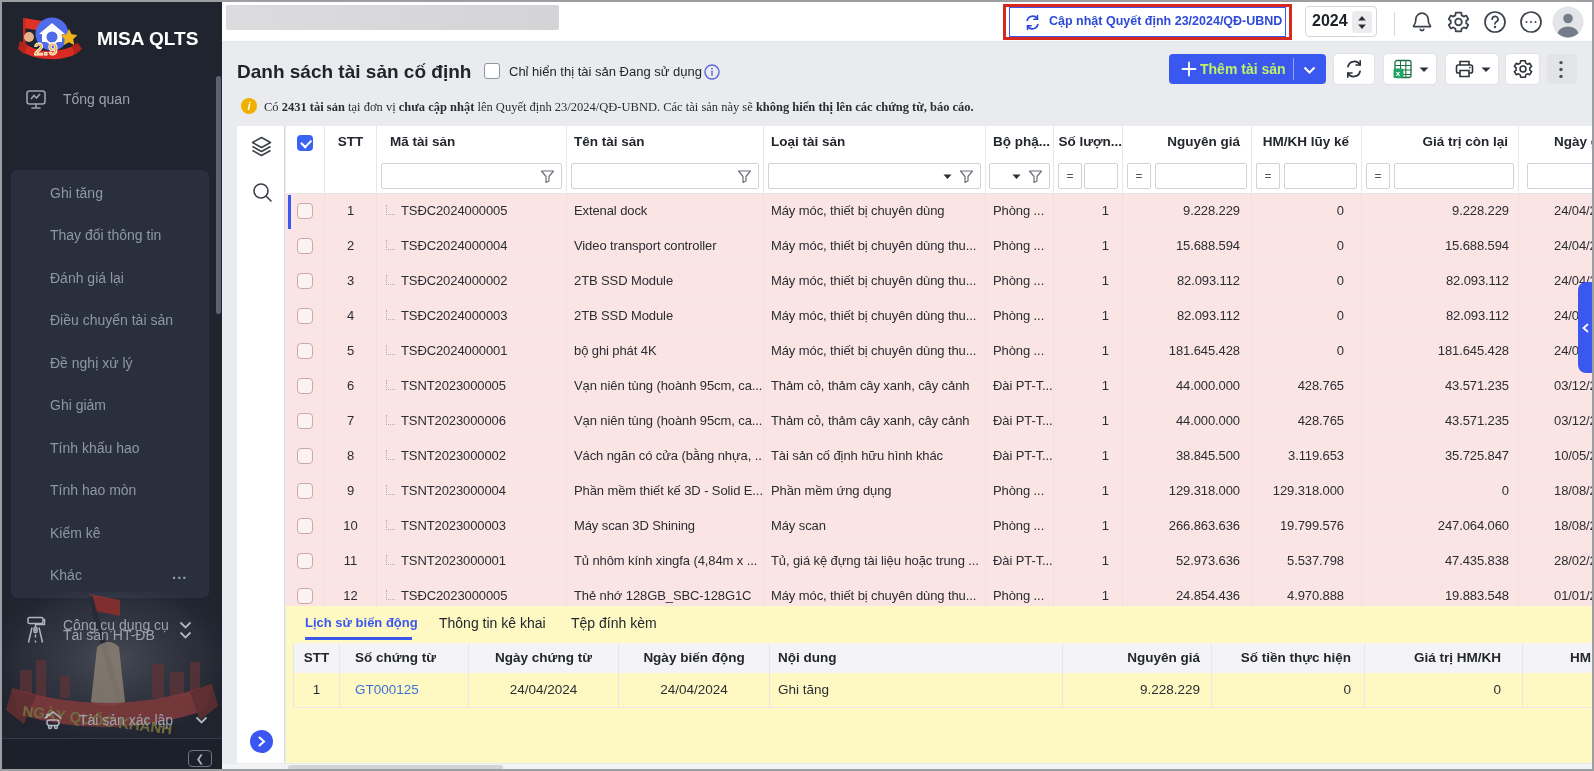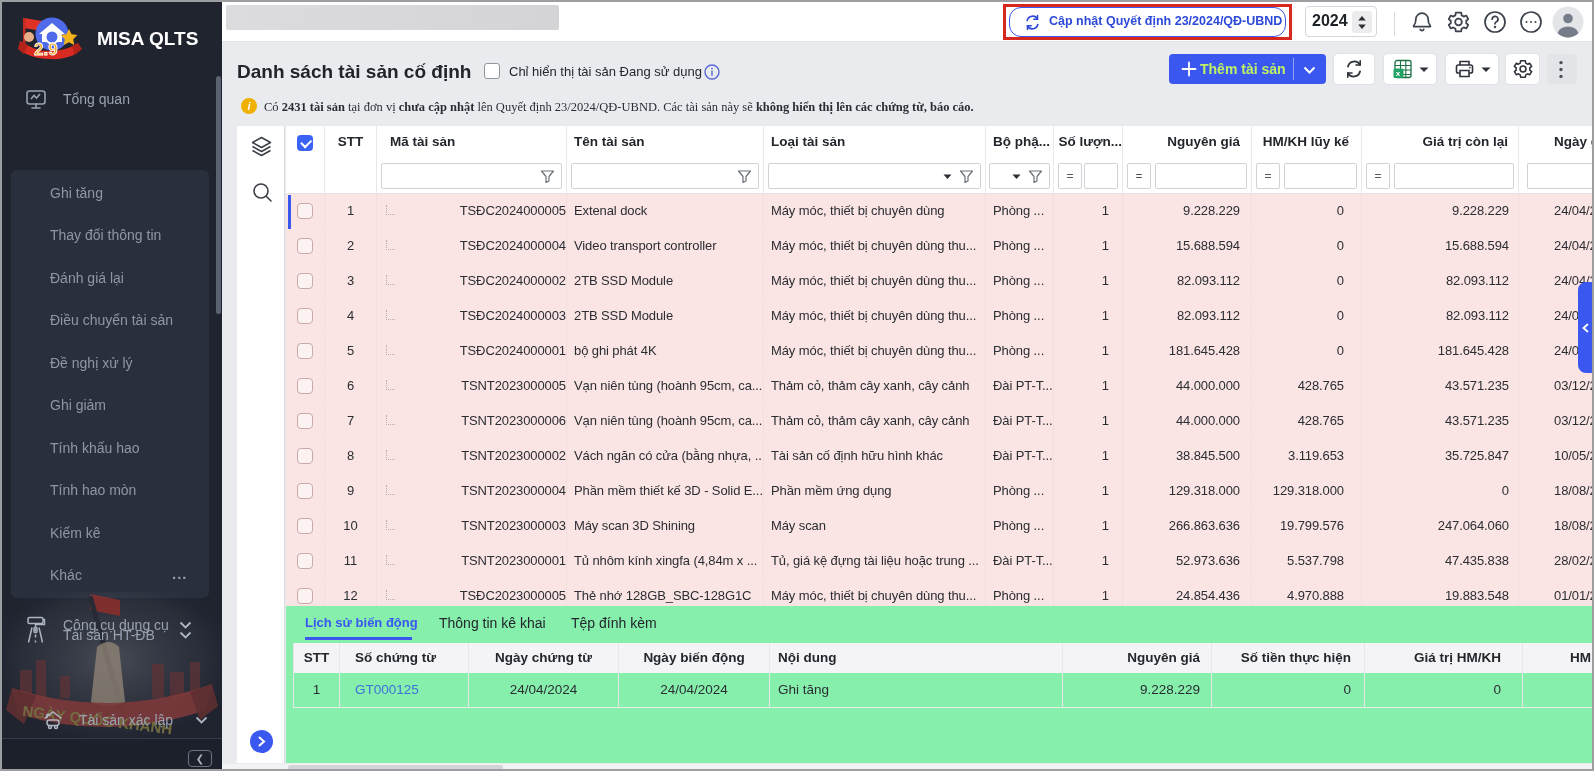--- a/index.html
+++ b/index.html
@@ -18,21 +18,21 @@
 #mi-active { left:8px; top:121px; width:203px; height:44px; background:#3a57f0; border-radius:7px; color:#fff; font-weight:bold; }
 #mi-active .txt { left:56px; font-size:14px; }
 #submenu { left:9px; top:168px; width:198px; height:428px; background:#2a2f3e; border-radius:6px; }
 .sub-item { position:absolute; left:48px; color:#8f96a4; font-size:14px; transform:translateY(-50%); }
 #sb-footer { left:0px; bottom:0px; width:220px; height:31px; background:#1b202b; border-top:1px solid #333a48; }
 #sb-collapse { position:absolute; right:10px; top:11px; width:24px; height:17px; border:1px solid #6b7280; border-radius:4px; color:#aab1bd; text-align:center; font-size:10px; line-height:15px; }
 
 #topbar { left:222px; top:2px; width:1370px; height:40px; background:#fff; border-bottom:1px solid #e4e5e8; }
 #blurbox { left:4px; top:3px; width:333px; height:25px; background:linear-gradient(90deg,#dcdcde,#d4d4d6); border-radius:2px; }
 #redbox { left:781px; top:2px; width:289px; height:36px; border:3px solid #d6281e; }
-#capnhat { left:787px; top:5px; width:277px; height:30px; background:#fff; border:1.5px solid #3a57f0; border-radius:12px; color:#2d49d8; font-weight:bold; font-size:12.5px; line-height:27px; white-space:nowrap; text-align:left; }
+#capnhat { left:787px; top:5px; width:277px; height:30px; background:#fff; border:1.5px solid #3a57f0; border-radius:0; color:#2d49d8; font-weight:bold; font-size:12.5px; line-height:27px; white-space:nowrap; text-align:left; }
 #yearbox { left:1083px; top:4px; width:72px; height:31px; border:1px solid #d4d6da; border-radius:4px; background:#fff; }
 #yearbox .yr { position:absolute; left:6px; top:5px; font-size:16px; font-weight:bold; color:#1d2128; }
 #yearspin { position:absolute; right:4px; top:4px; width:20px; height:22px; background:#ececee; border-radius:3px; }
 #hdr-divider { left:1172px; top:10px; width:1px; height:24px; background:#d8d8da; }
 .hicon { position:absolute; top:50%; transform:translateY(-50%); }
 
 #title { left:237px; top:61px; font-size:19px; font-weight:bold; color:#21252b; }
 #cb-dsd { left:484px; top:63px; width:16px; height:16px; border:1.5px solid #8e959e; border-radius:3px; background:#fff; }
 #cb-lbl { left:509px; top:64px; font-size:13px; color:#23272d; }
 #info-i2 { left:704px; top:64px; }
@@ -55,23 +55,23 @@
 .dc { height:35px; line-height:34px; color:#2a2e33; background:#fbe4e4; border-right:1px solid #f3dede; border-bottom:1px solid #f7e8e8; font-size:13px; letter-spacing:-0.1px; }
 .c0{width:39px;} .c1{width:52px; text-align:center;} .c2{width:190px; padding-left:24px;} .c3{width:197px; padding-left:7px;} .c4{width:222px; padding-left:7px;} .c5{width:68px; padding-left:7px;} .c6{width:69px; text-align:right; padding-right:13px;} .c7{width:129px; text-align:right; padding-right:11px;} .c8{width:110px; text-align:right; padding-right:17px;} .c9{width:157px; text-align:right; padding-right:9px;} .c10{width:95px; padding-left:35px; border-right:none !important;}
 .cbx { position:absolute; left:11px; top:50%; transform:translateY(-50%); width:16px; height:16px; border:1px solid #c9a9a9; border-radius:4px; background:#fdf2f2; }
 .filt-input { position:absolute; top:5px; left:4px; right:4px; height:26px; border:1px solid #cfd2d7; border-radius:2px; background:#fff; }
 .treedot { position:absolute; left:9px; top:11px; width:9px; height:10px; border-left:1px dotted #b0b0b0; border-bottom:1px dotted #b0b0b0; }
 .fu { position:absolute; right:6px; top:5px; }
 .ca { position:absolute; right:28px; top:10px; }
 .eqbox { position:absolute; left:4px; top:5px; width:24px; height:26px; border:1px solid #cfd2d7; border-radius:2px; background:#fff; color:#555; font-size:12px; text-align:center; line-height:24px; }
 .hcb { position:absolute; left:11px; top:9px; width:16px; height:16px; background:#3a62f5; border-radius:4px; }
 .dc { position:relative; }
-.mc.dc.c2 { position:relative;text-align:right; }
-
-#bpanel { left:286px; top:606px; width:1308px; height:157px; background:#86efac; }
+.mc.dc.c2 { position:relative; }
+
+#bpanel { left:286px; top:606px; width:1308px; height:157px; background:#fef9c3; }
 .tab { position:absolute; top:9px; font-size:14px; color:#23272d; }
 #btable { position:absolute; left:7px; top:37px; width:1301px; }
 .brow { display:flex; }
 .bc { flex:none; overflow:hidden; white-space:nowrap; font-size:13.5px; border-right:1px solid #e7e7e9; }
 .bh { height:30px; line-height:30px; background:#f4f4f6; font-weight:bold; color:#23272d; }
 .bd { height:35px; line-height:34px; color:#2a2e33; border-bottom:1px solid #ebebed; }
 .b0{width:47px; text-align:center; border-left:1px solid #e7e7e9;} .b1{width:129px; padding-left:15px;} .b2{width:150px; text-align:center;} .b3{width:151px; text-align:center;} .b4{width:293px; padding-left:8px;} .b5{width:149px; text-align:right; padding-right:11px;} .b6{width:153px; text-align:right; padding-right:13px;} .b7{width:158px; text-align:right; padding-right:21px;} .b8{width:110px; padding-left:47px; border-right:none;}
 
 #hscroll { left:222px; top:764px; width:1372px; height:7px; background:#f2f3f5; }
 #hthumb { position:absolute; left:66px; top:1px; width:215px; height:5px; background:#d2d4d8; border-radius:3px; }

